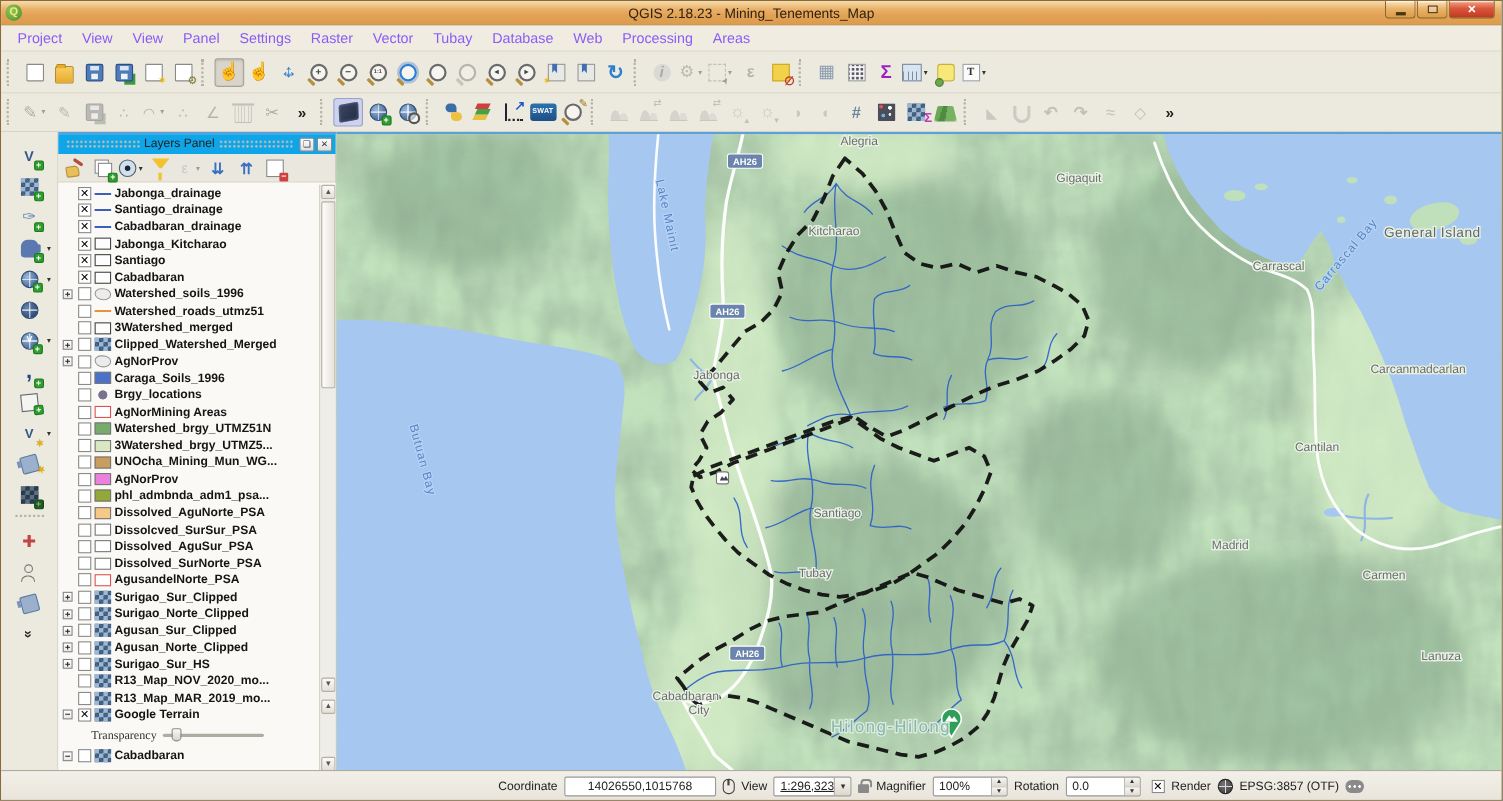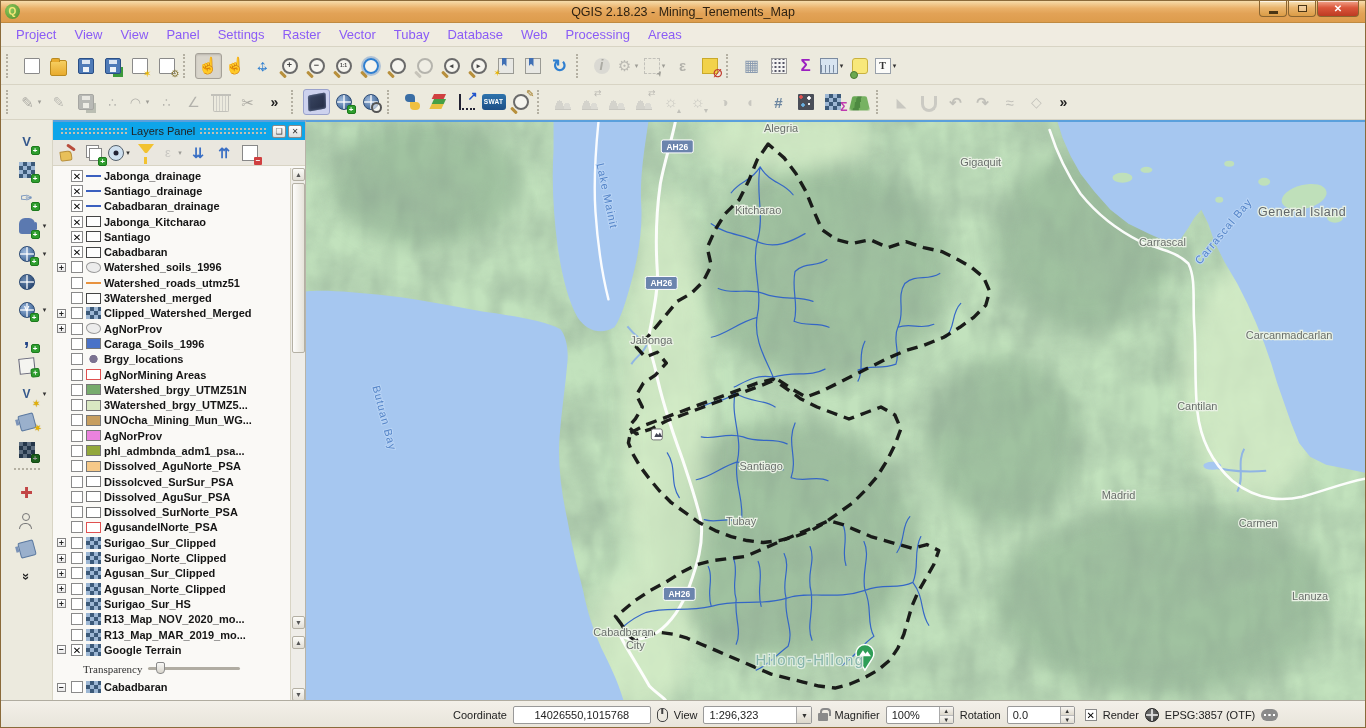--- a/index.html
+++ b/index.html
@@ -165,21 +165,21 @@
   .ml-town-lg{font-size:12.5px;letter-spacing:.5px;fill:#60666a;stroke:#e9f1e4;stroke-width:2.5px;paint-order:stroke;text-anchor:middle;}
   .ml-water{font-size:11px;letter-spacing:1px;fill:#5585c8;stroke:#b9d4f5;stroke-width:2px;paint-order:stroke;text-anchor:middle;}
   .ml-range{font-size:15px;letter-spacing:1.5px;fill:#86b5ab;stroke:#dcebdf;stroke-width:2.5px;paint-order:stroke;text-anchor:middle;}
   .mshield-t{font-size:8.5px;font-weight:bold;fill:#fff;text-anchor:middle;}
   
   #statusbar{height:28px;background:linear-gradient(#f3f0e9,#e8e4da);border-top:1px solid #b0aca0;display:flex;align-items:center;gap:6px;padding-right:8px;font-size:11px;color:#222;}
   .sspacer{width:446px;flex:none;}
   .slabel{white-space:nowrap;}
   .sfield{width:138px;height:18px;background:#fff;border:1px solid #999;border-radius:2px;text-align:center;line-height:17px;}
   .scombo,.sspin{display:flex;height:18px;border:1px solid #999;border-radius:2px;background:#fff;overflow:hidden;}
-  .scval{width:92px;padding-left:5px;line-height:17px;}
+  .scval{width:54px;padding-left:5px;line-height:17px;text-decoration:underline;}
   .scbtn{width:15px;background:linear-gradient(#f8f6f2,#ddd8cc);border-left:1px solid #aaa;font-size:7px;line-height:17px;text-align:center;color:#333;}
   .spval{width:52px;padding-left:5px;line-height:17px;}
   .sparr{width:14px;display:flex;flex-direction:column;border-left:1px solid #aaa;}
   .sparr i{flex:1;font-style:normal;font-size:6px;line-height:8px;text-align:center;background:linear-gradient(#f8f6f2,#ddd8cc);color:#333;}
   .sparr i:first-child{border-bottom:1px solid #bbb;}
   .srender{margin-left:4px;}
   .ico-mouse{width:11px;height:14px;border:1.5px solid #444;border-radius:5px;position:relative;}
   .ico-mouse::before{content:"";position:absolute;left:50%;top:0;width:1.5px;height:5px;background:#444;transform:translateX(-50%);}
   .ico-lock{width:10px;height:8px;background:#8a8a8a;border-radius:1px;position:relative;margin-top:4px;}
   .ico-lock::before{content:"";position:absolute;top:-5px;left:1.5px;width:7px;height:6px;border:2px solid #8a8a8a;border-bottom:none;border-radius:4px 4px 0 0;}

